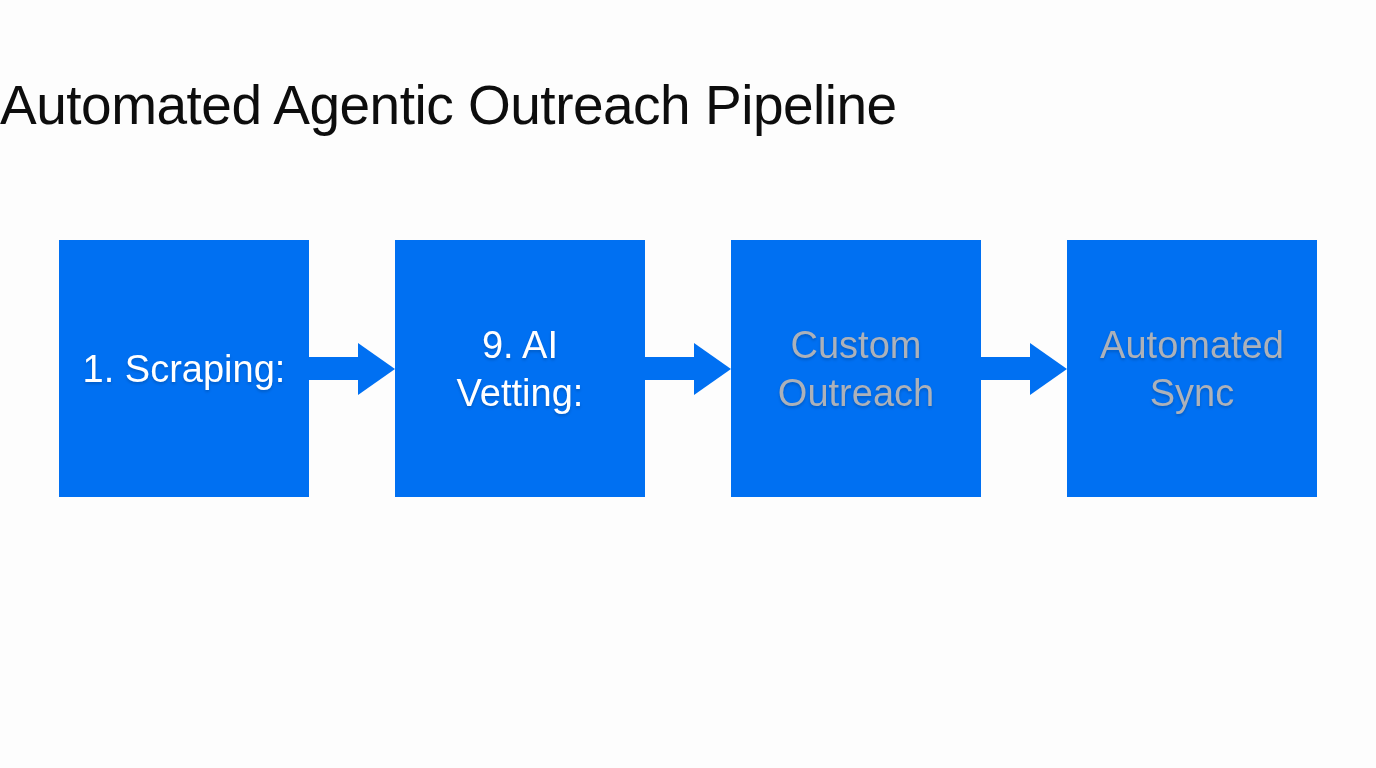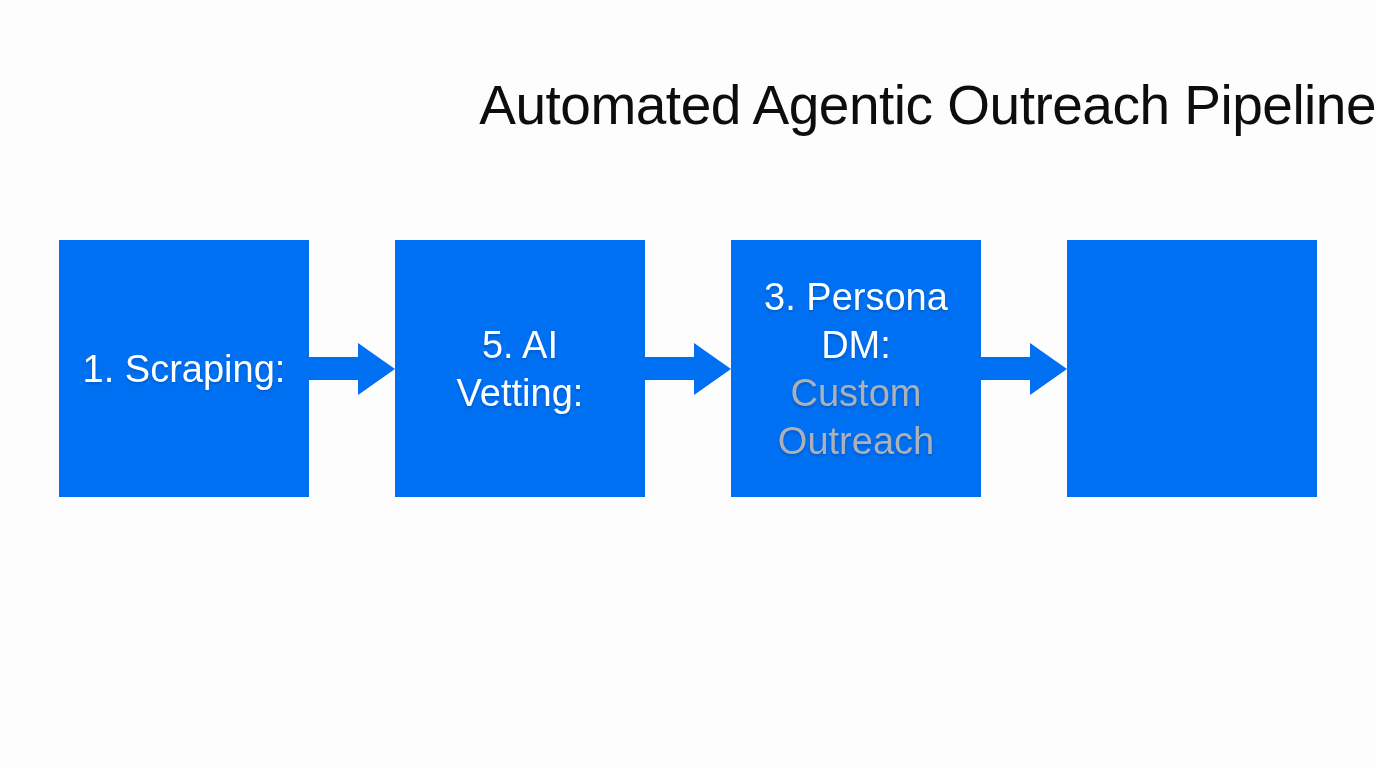--- a/index.html
+++ b/index.html
@@ -12,21 +12,21 @@
     background: var(--page-bg, #fdfdfd);
     font-family: "Liberation Sans", sans-serif;
     overflow: hidden;
     position: relative;
   }
   .title {
     position: absolute;
     top: 76px;
     left: 0;
     width: 100%;
-    text-align: right;
+    text-align: left;
     font-size: 55px;
     line-height: 58px;
     font-weight: 500;
     letter-spacing: -0.5px;
     color: var(--title-text, #0d0d0d);
   }
   .pipeline {
     position: absolute;
     left: 59px;
     top: 240px;
@@ -83,37 +83,37 @@
   <div class="step">
     <div class="step-label">1. Scraping:</div>
   </div>
 
   <div class="arrow">
     <div class="arrow-shaft"></div>
     <div class="arrow-head"></div>
   </div>
 
   <div class="step">
-    <div class="step-label">5. AI
+    <div class="step-label">9. AI
 Vetting:</div>
   </div>
 
   <div class="arrow">
     <div class="arrow-shaft"></div>
     <div class="arrow-head"></div>
   </div>
 
   <div class="step">
-    <div class="step-label">3. Persona
-DM:</div>
     <div class="step-detail">Custom
 Outreach</div>
   </div>
 
   <div class="arrow">
     <div class="arrow-shaft"></div>
     <div class="arrow-head"></div>
   </div>
 
   <div class="step">
+    <div class="step-detail">Automated
+Sync</div>
   </div>
 
 </div>
 
 </body></html>

